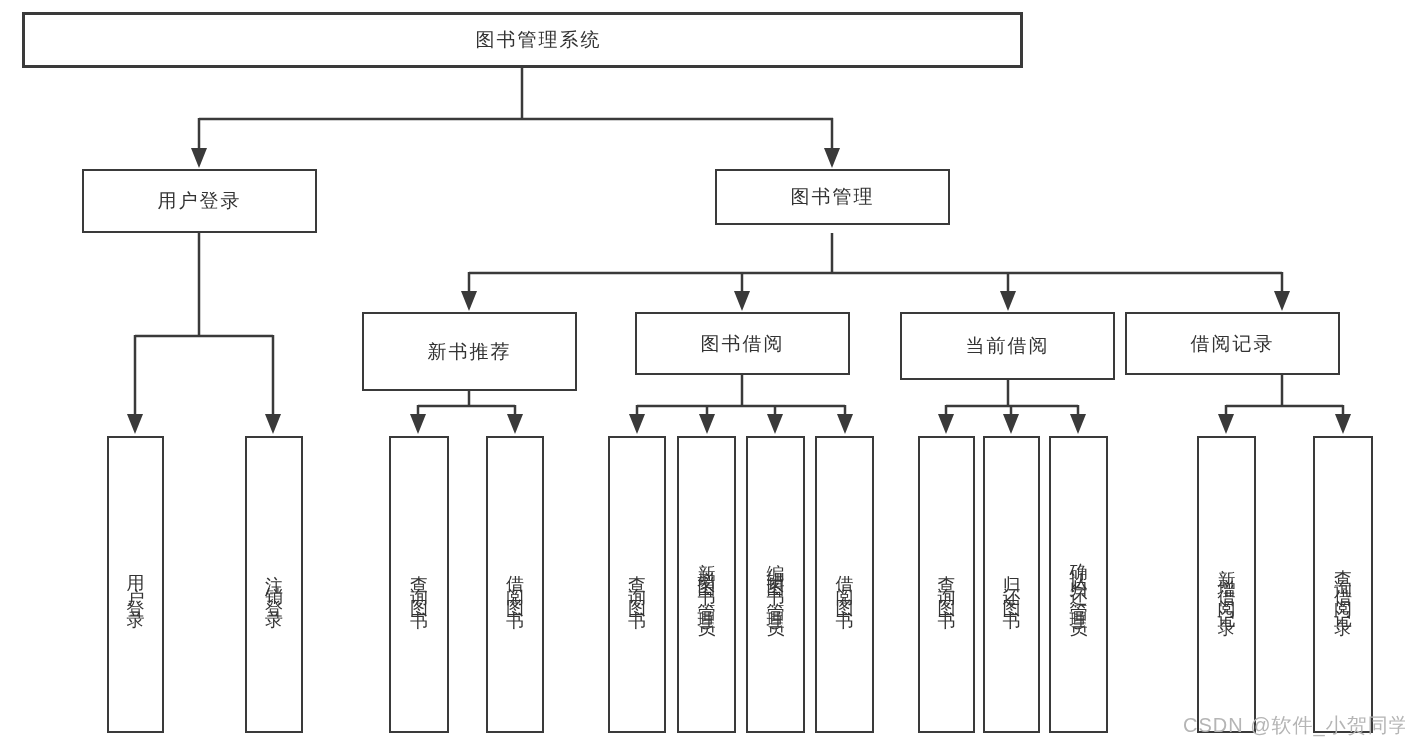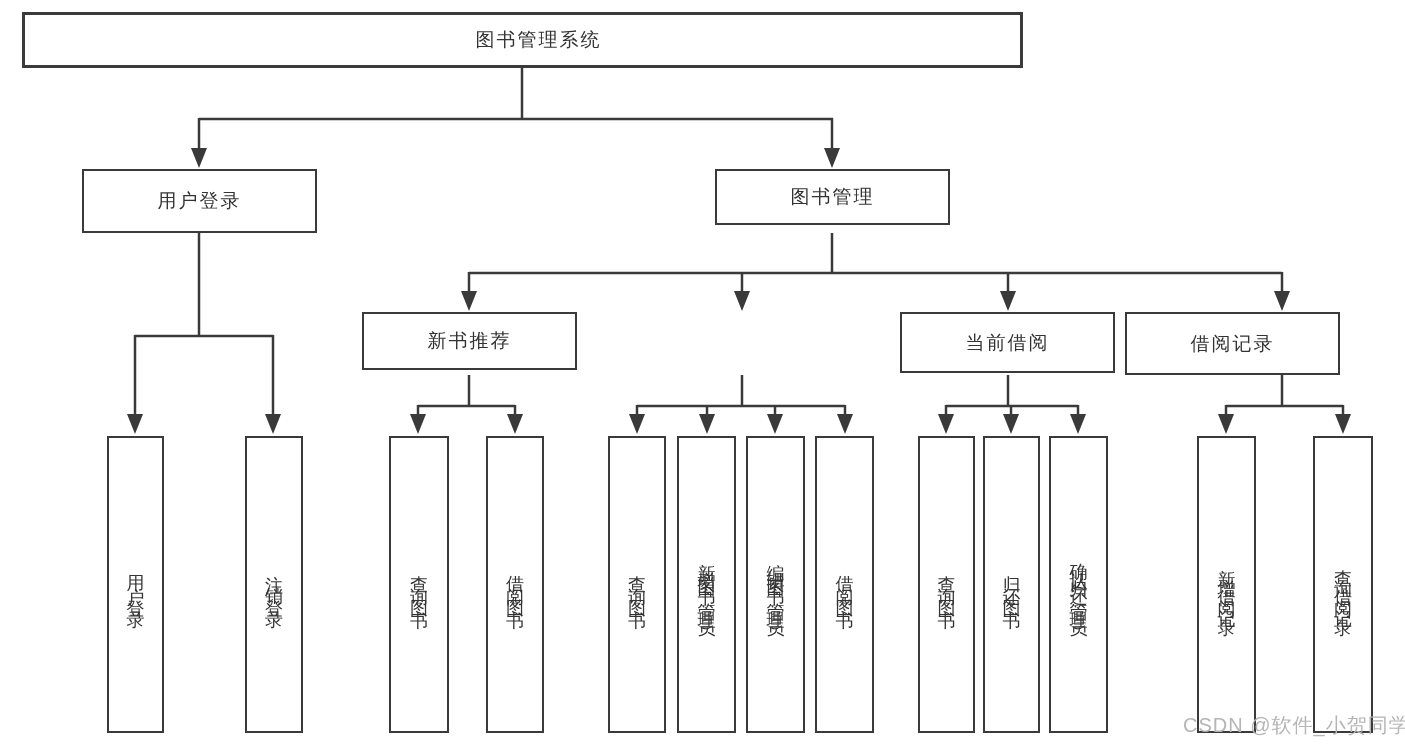--- a/index.html
+++ b/index.html
@@ -149,24 +149,27 @@
     <span>图书管理系统</span>
   </div>
 
   <div class="node" style="left:82px;top:169px;width:235px;height:64px;">
     <span>用户登录</span>
   </div>
   <div class="node" style="left:715px;top:169px;width:235px;height:56px;">
     <span>图书管理</span>
   </div>
 
-  <div class="node" style="left:362px;top:312px;width:215px;height:58px;text-align:center;">
+  <div class="node" style="left:362px;top:312px;width:215px;height:79px;text-align:center;">
     <span>新书推荐</span>
   </div>
-  <div class="node" style="left:900px;top:312px;width:215px;height:61px;">
+  <div class="node" style="left:635px;top:312px;width:215px;height:63px;">
+    <span>图书借阅</span>
+  </div>
+  <div class="node" style="left:900px;top:312px;width:215px;height:68px;">
     <span>当前借阅</span>
   </div>
   <div class="node" style="left:1125px;top:312px;width:215px;height:63px;">
     <span>借阅记录</span>
   </div>
 
   <div class="leaf" style="left:107px;top:436px;width:57px;height:297px;">
     <span class="vtext">用户登录</span>
   </div>
   <div class="leaf" style="left:245px;top:436px;width:58px;height:297px;">

